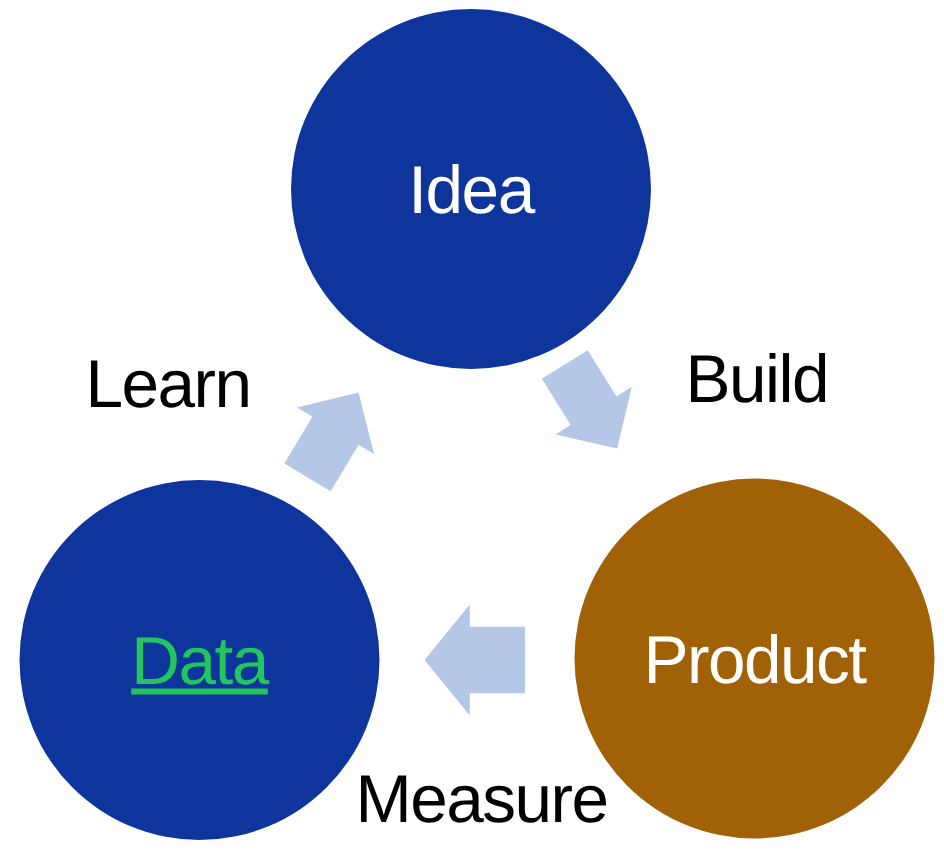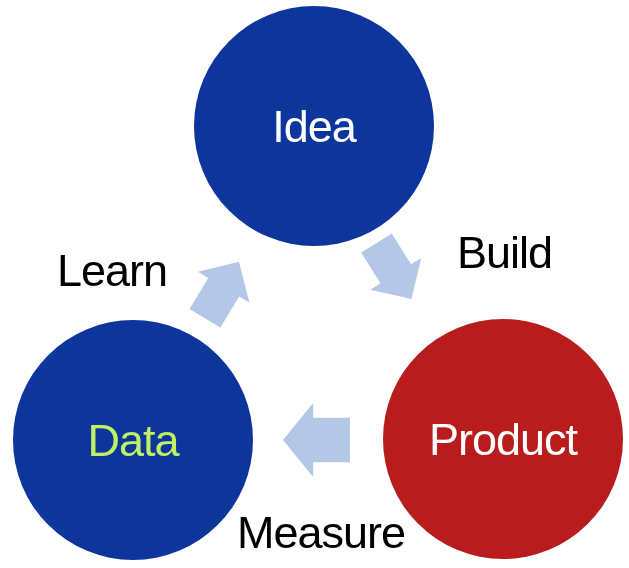--- a/index.html
+++ b/index.html
@@ -35,45 +35,45 @@
     white-space: nowrap;
   }
   .edge-label {
     position: absolute;
     color: #000000;
     font-size: 45px;
     letter-spacing: -1px;
     line-height: 1;
     white-space: nowrap;
   }
-  .label-learn   { left: 57px;  top: 248px; }
+  .label-learn   { left: 57px;  top: 233px; }
   .label-build   { left: 457px; top: 230px; }
   .label-measure { left: 237px; top: 510px; }
   .arrow {
     position: absolute;
     overflow: visible;
   }
   .arrow-learn   { left: 189px; top: 260px; width: 66px; height: 60px; transform: rotate(-59deg); }
   .arrow-build   { left: 361px; top: 241px; width: 66px; height: 60px; transform: rotate(58deg); }
   .arrow-measure { left: 283px; top: 403px; width: 67px; height: 74px; transform: rotate(180deg); }
 </style>
 </head>
 <body style="background-color: rgb(255, 255, 255);">
 
 <div class="stage">
 
   <div class="node node-idea" style="background-color: rgb(13, 53, 156);">
     <span class="node-label" style="color: rgb(255, 255, 255);">Idea</span>
   </div>
 
   <div class="node node-data" style="background-color: rgb(13, 53, 156);">
-    <span class="node-label" style="color: #bef264;">Data</span>
+    <span class="node-label" style="color: #22c55e; text-decoration: underline;">Data</span>
   </div>
 
-  <div class="node node-product" style="background-color: #b91c1c;">
+  <div class="node node-product" style="background-color: #a16207;">
     <span class="node-label" style="color: rgb(255, 255, 255);">Product</span>
   </div>
 
   <svg class="arrow arrow-learn" viewBox="0 0 100 90" preserveAspectRatio="none">
     <polygon points="100,45 55,0 55,18 0,18 0,72 55,72 55,90" fill="#b4c7e7"></polygon>
   </svg>
 
   <svg class="arrow arrow-build" viewBox="0 0 100 90" preserveAspectRatio="none">
     <polygon points="100,45 55,0 55,18 0,18 0,72 55,72 55,90" fill="#b4c7e7"></polygon>
   </svg>

